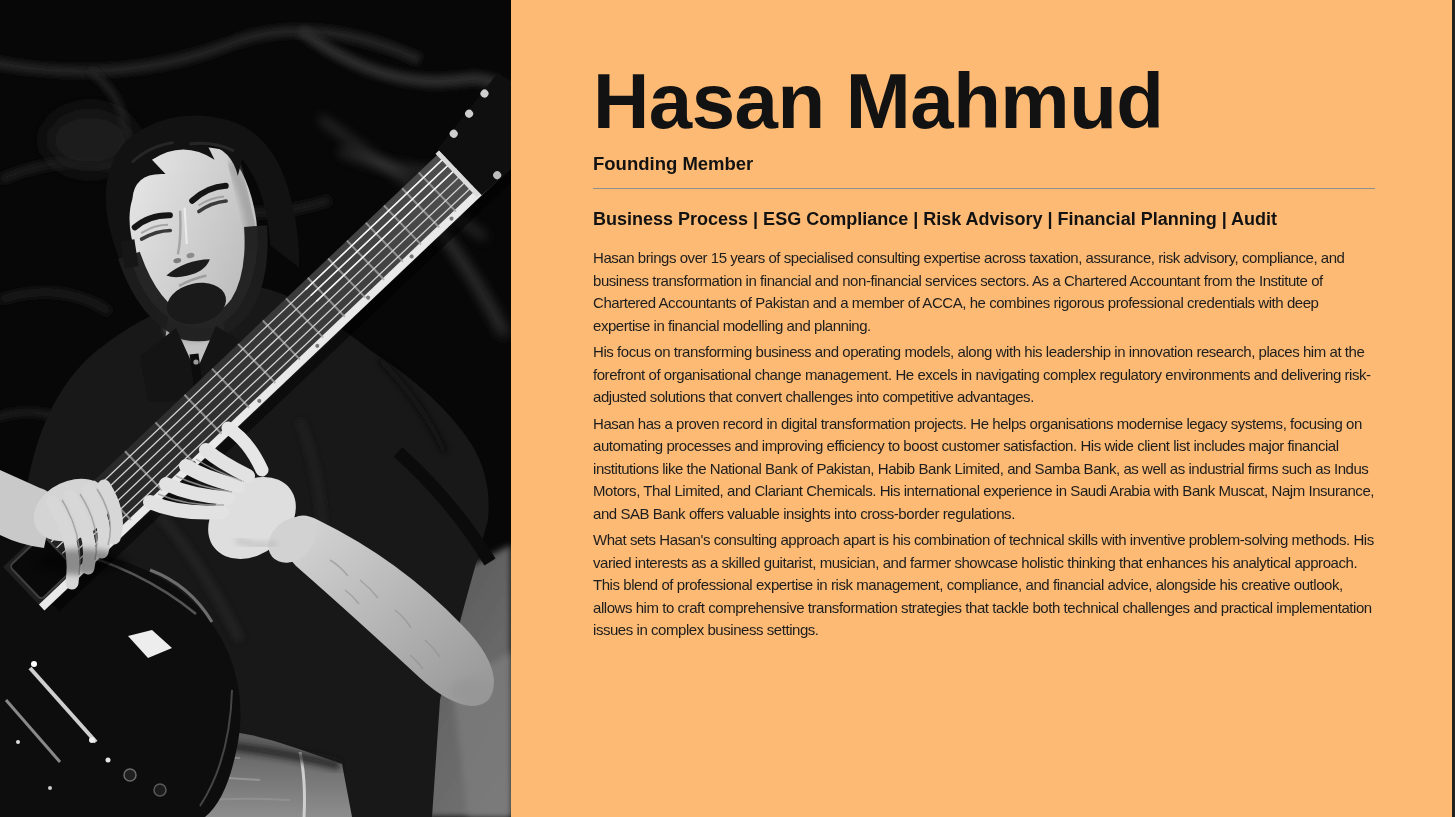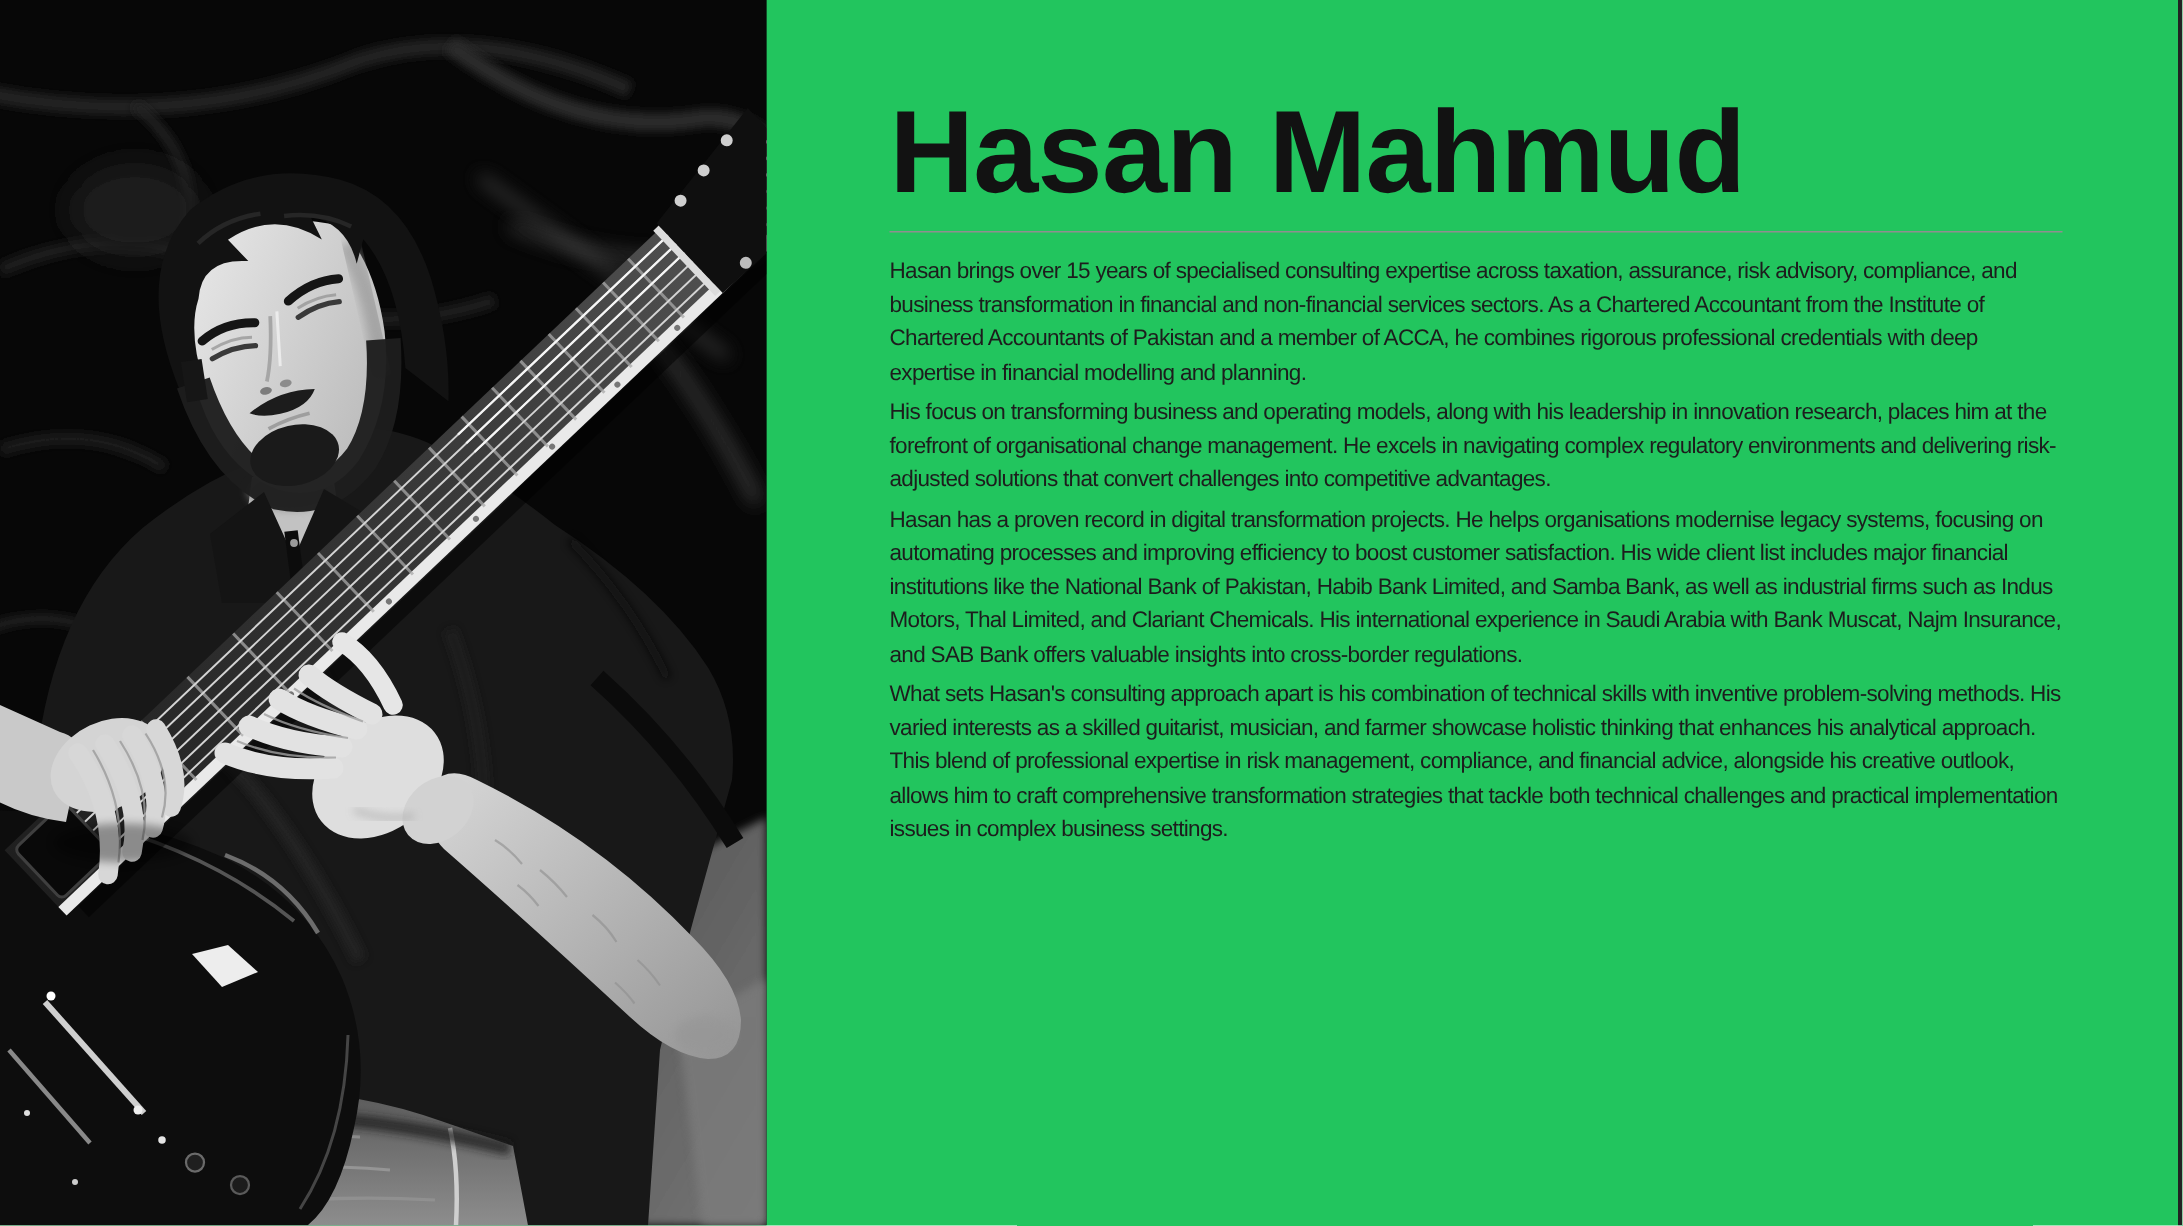--- a/index.html
+++ b/index.html
@@ -1,19 +1,19 @@
 <!DOCTYPE html>
 <html><head>
 <meta charset="utf-8">
 <style>
   html,body{margin:0;padding:0;background:#ffffff;}
   .page{
     position:relative;
     width:1455px;height:817px;
-    background:#22c55e;
+    background:#fdba74;
     overflow:hidden;
     font-family:"Liberation Sans", sans-serif;
     display:flex;
   }
   .photo-panel{
     width:511px;height:817px;
     flex:0 0 511px;
     background:#070707;
     overflow:hidden;
   }
@@ -314,21 +314,23 @@
           <path d="M232,492 Q198,487 176,476"></path>
           <path d="M242,481 Q212,470 196,459"></path>
         </g>
         <path d="M236,540 Q258,548 276,544" stroke="#ababab" stroke-width="4" fill="none" opacity="0.7" filter="url(#b3)"></path>
       </g>
     </svg>
   </div>
 
   <div class="content">
     <h1 class="name">Hasan Mahmud</h1>
+    <div class="role">Founding Member</div>
     <hr class="divider">
+    <div class="specialties">Business Process | ESG Compliance | Risk Advisory | Financial Planning | Audit</div>
     <div class="bio">
       <p>Hasan brings over 15 years of specialised consulting expertise across taxation, assurance, risk advisory, compliance, and business transformation in financial and non-financial services sectors. As a Chartered Accountant from the Institute of Chartered Accountants of Pakistan and a member of ACCA, he combines rigorous professional credentials with deep expertise in financial modelling and planning.</p>
       <p>His focus on transforming business and operating models, along with his leadership in innovation research, places him at the forefront of organisational change management. He excels in navigating complex regulatory environments and delivering risk-adjusted solutions that convert challenges into competitive advantages.</p>
       <p>Hasan has a proven record in digital transformation projects. He helps organisations modernise legacy systems, focusing on automating processes and improving efficiency to boost customer satisfaction. His wide client list includes major financial institutions like the National Bank of Pakistan, Habib Bank Limited, and Samba Bank, as well as industrial firms such as Indus Motors, Thal Limited, and Clariant Chemicals. His international experience in Saudi Arabia with Bank Muscat, Najm Insurance, and SAB Bank offers valuable insights into cross-border regulations.</p>
       <p>What sets Hasan's consulting approach apart is his combination of technical skills with inventive problem-solving methods. His varied interests as a skilled guitarist, musician, and farmer showcase holistic thinking that enhances his analytical approach. This blend of professional expertise in risk management, compliance, and financial advice, alongside his creative outlook, allows him to craft comprehensive transformation strategies that tackle both technical challenges and practical implementation issues in complex business settings.</p>
     </div>
   </div>
 
   <div class="right-edge"></div>
 </div>

